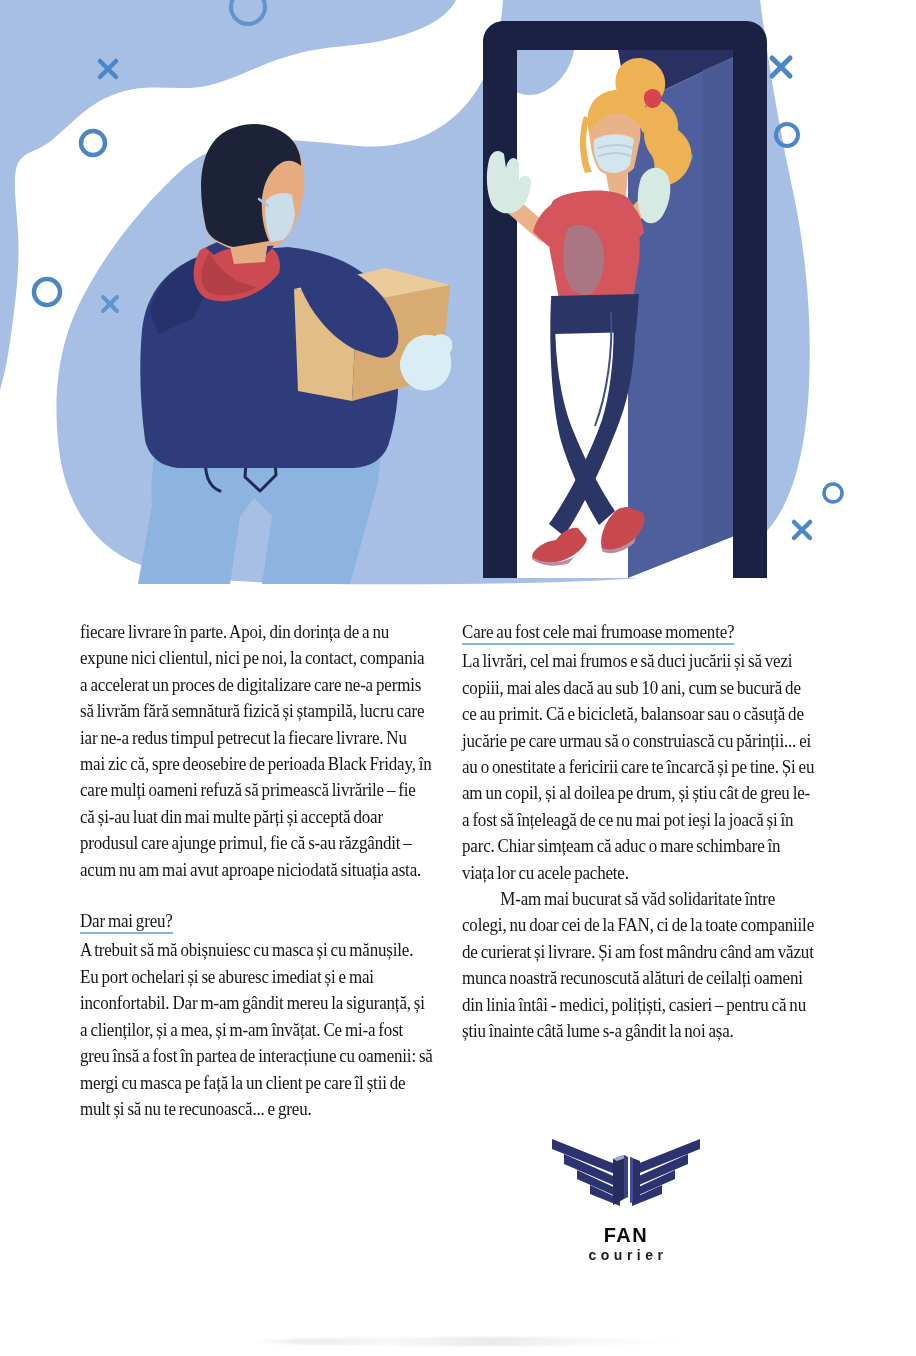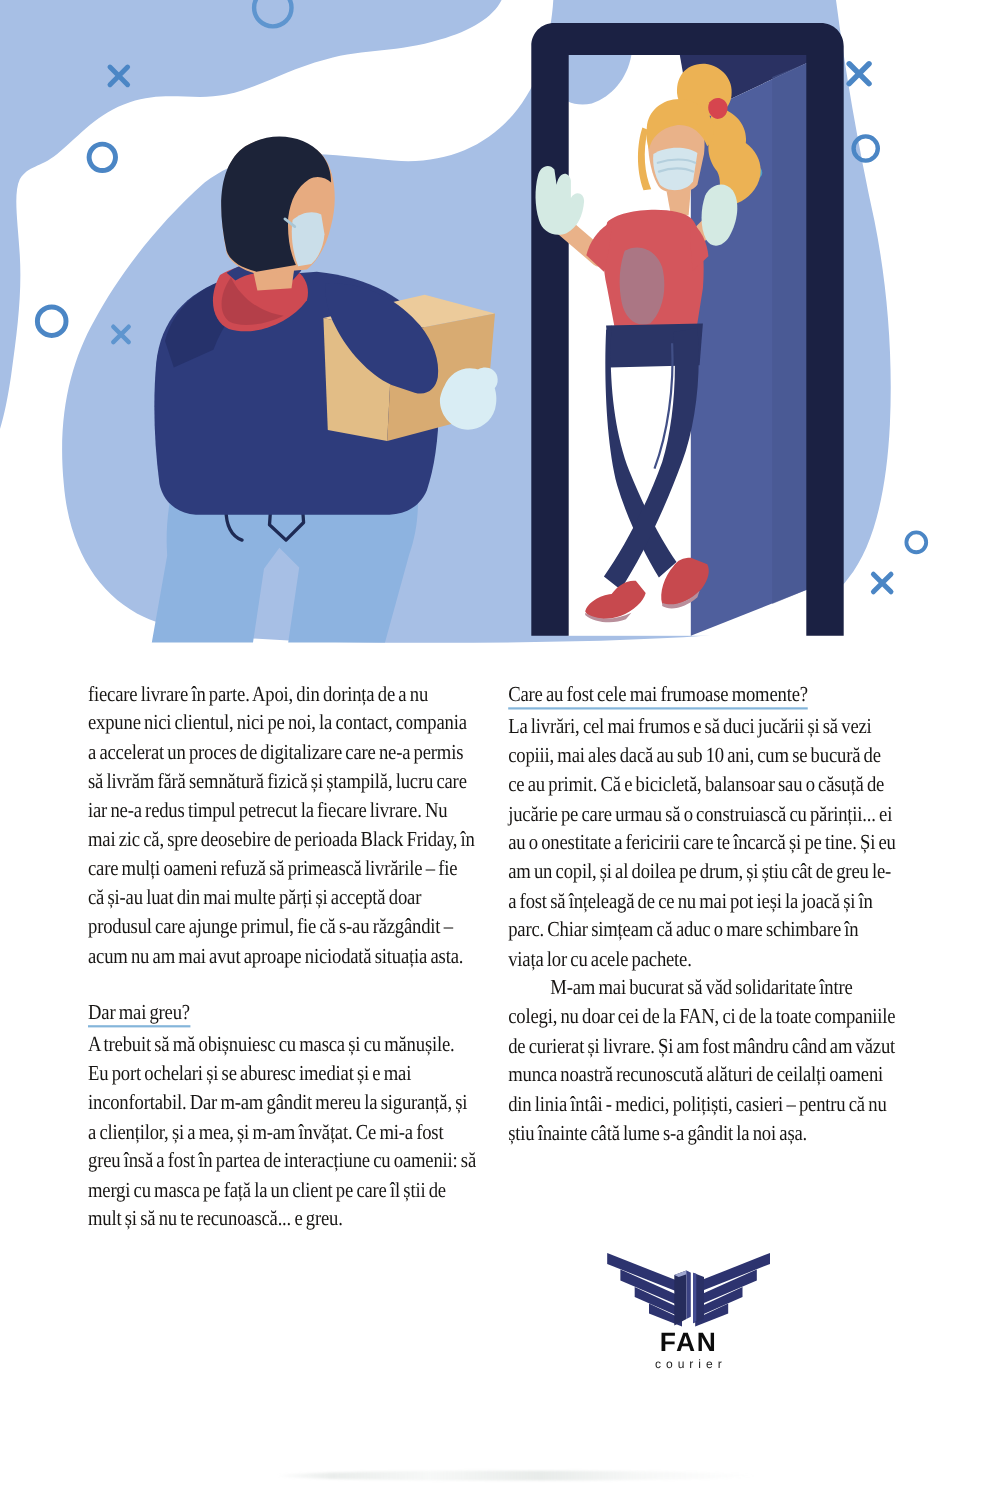--- a/index.html
+++ b/index.html
@@ -17,25 +17,25 @@
   .col-left{left:0;}
   .col-right{left:382px;}
   .col p{margin:0;}
   .q{font-size:19.5px;font-weight:400;margin:25px 0 3px;line-height:26.4px;}
   .q.first{margin-top:0;}
   .q span{border-bottom:2.5px solid #84b5da;padding-bottom:1px;}
   .indent{text-indent:44px;}
   .logo{position:absolute;left:549px;top:1137px;width:154px;text-align:center;}
   .logo svg{display:block;margin:0 auto;}
   .logo-fan{
-    font-family:"Liberation Sans", sans-serif;font-weight:700;font-size:24px;
-    letter-spacing:1.5px;color:#0c0c0c;line-height:1;margin-top:2px;
+    font-family:"Liberation Sans", sans-serif;font-weight:700;font-size:20px;
+    letter-spacing:1.5px;color:#0c0c0c;line-height:1;margin-top:18px;
   }
   .logo-courier{
-    font-family:"Liberation Sans", sans-serif;font-weight:400;font-size:11px;
+    font-family:"Liberation Sans", sans-serif;font-weight:700;font-size:14px;
     letter-spacing:4.5px;color:#1e1e1e;margin-top:2px;padding-left:4px;
   }
   .scan-smudge{
     position:absolute;left:250px;top:1337px;width:440px;height:9px;border-radius:50%;
     background:linear-gradient(90deg,rgba(150,165,158,0) 0%,rgba(148,164,156,.20) 12%,
       rgba(140,160,150,.07) 32%,rgba(148,164,156,.22) 55%,rgba(150,165,158,.08) 76%,rgba(150,165,158,0) 100%);
     filter:blur(1px);
   }
 </style>
 </head>

